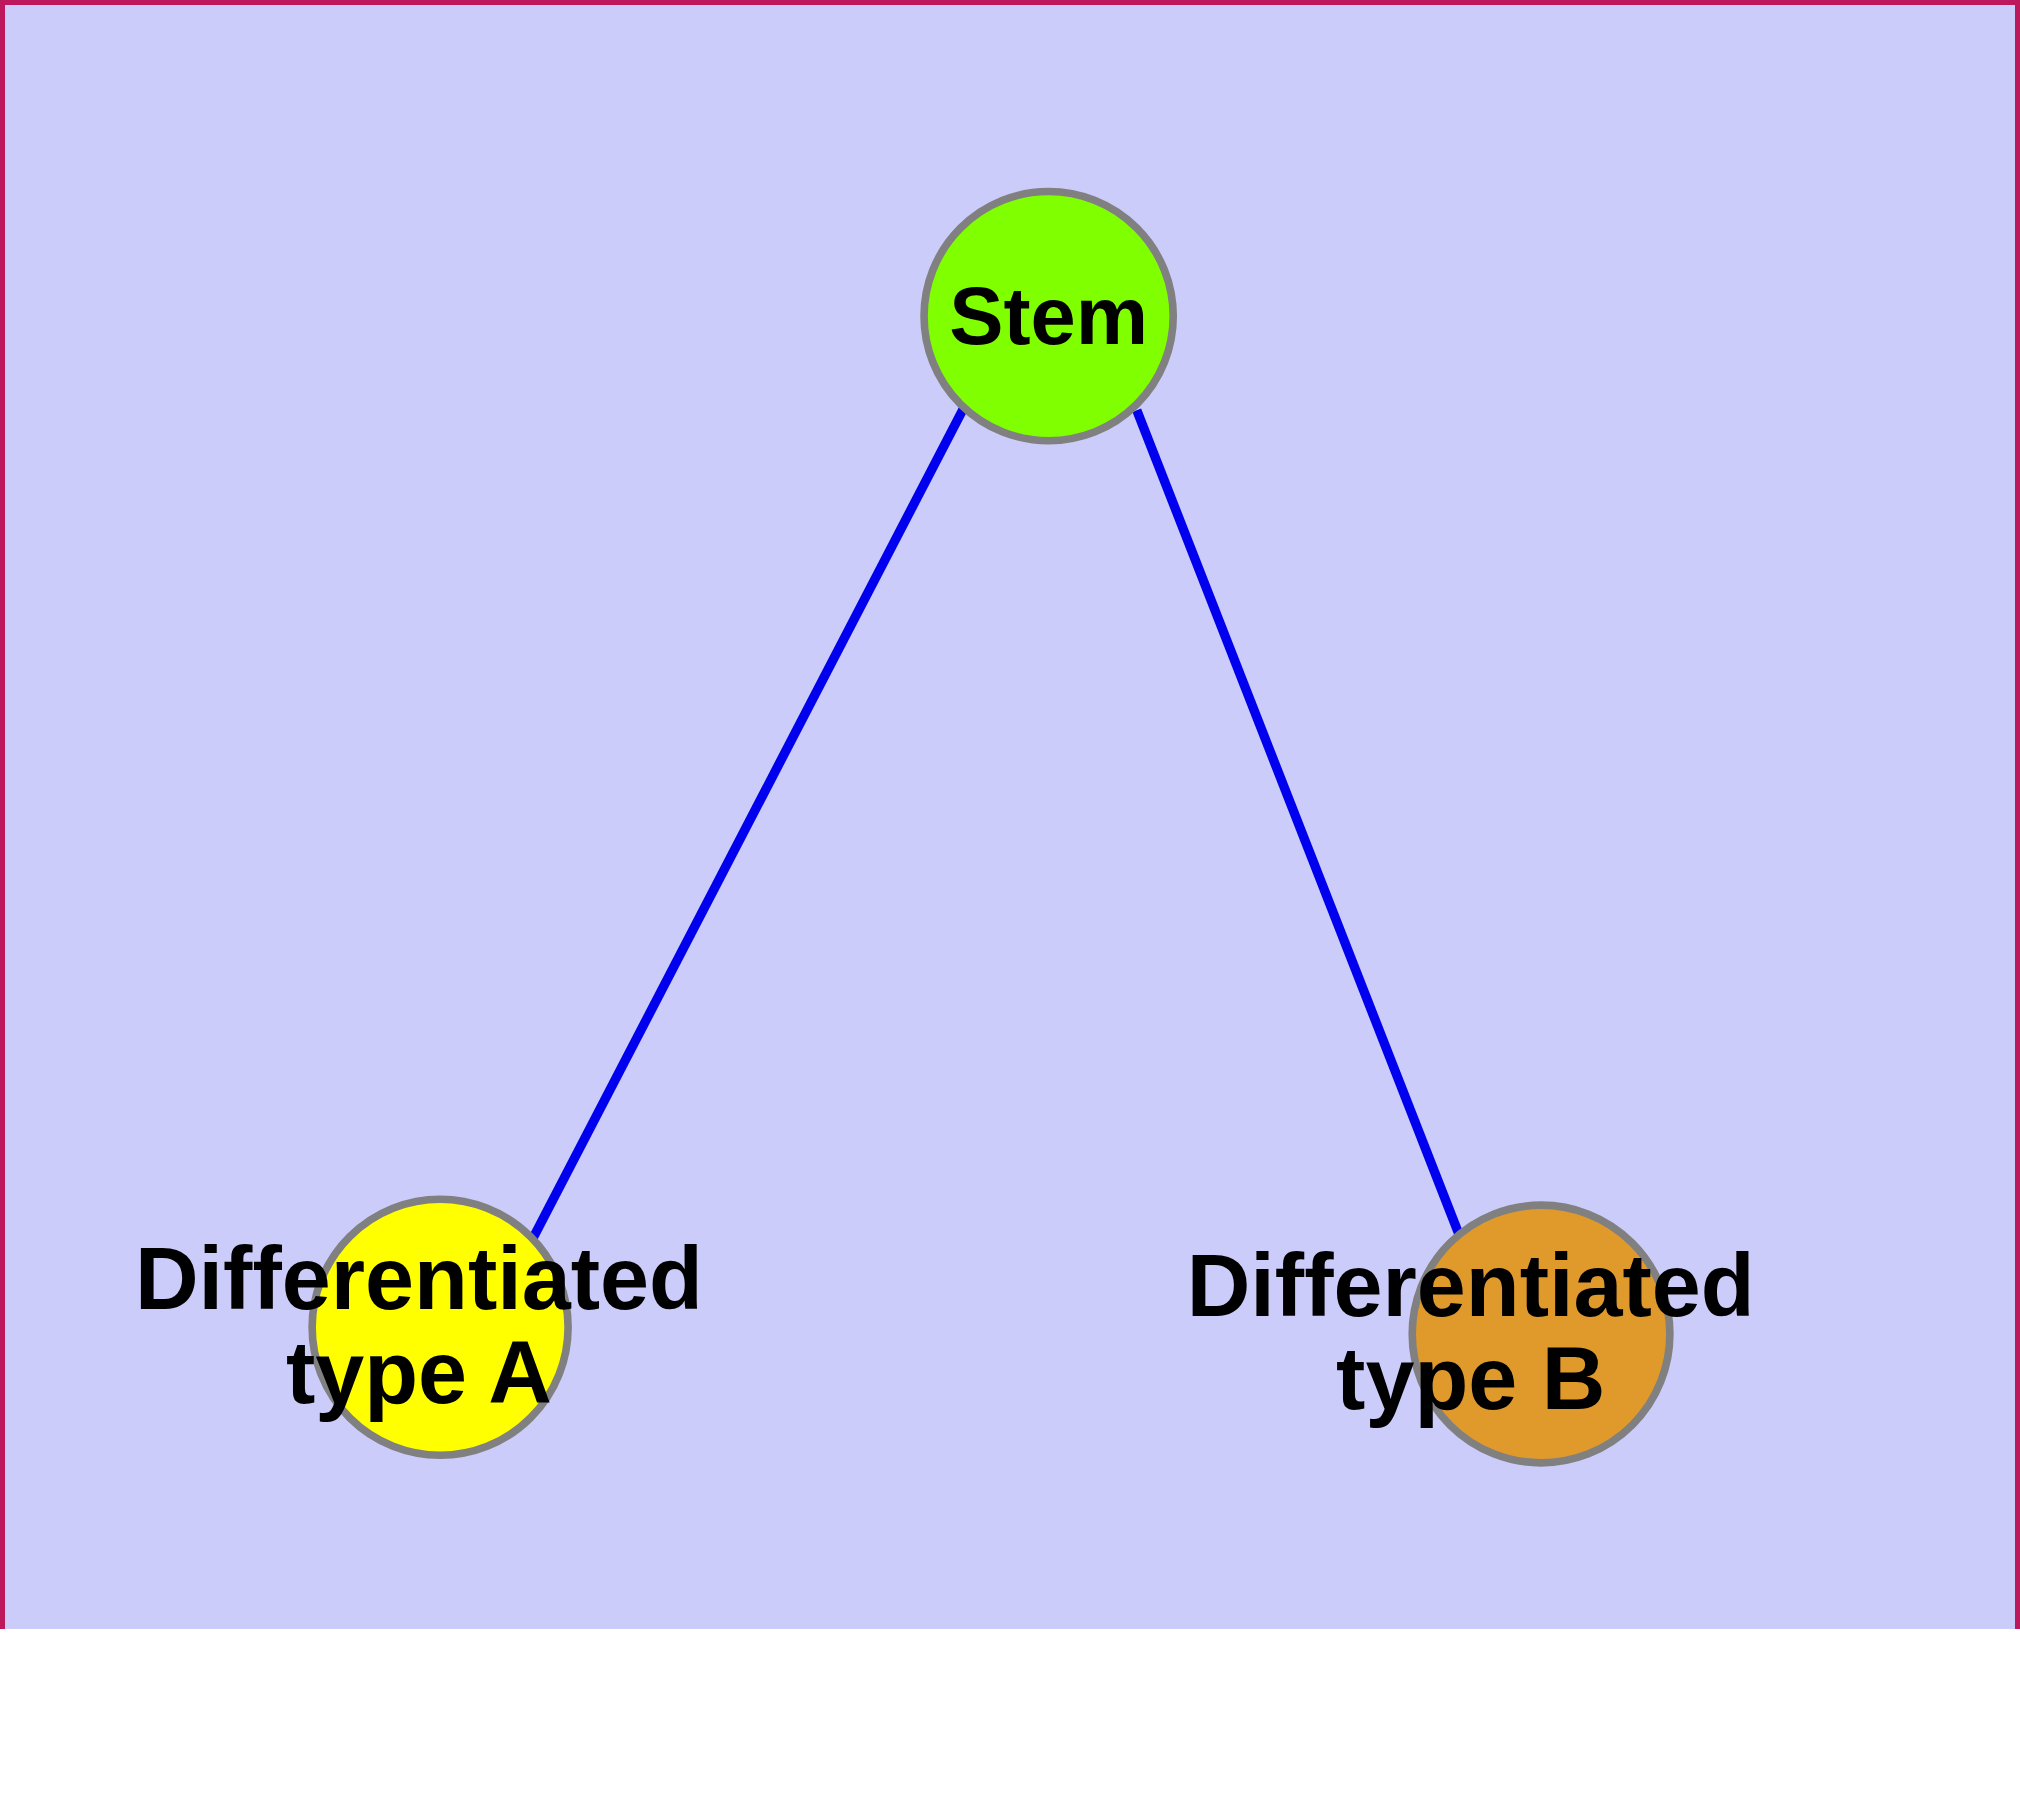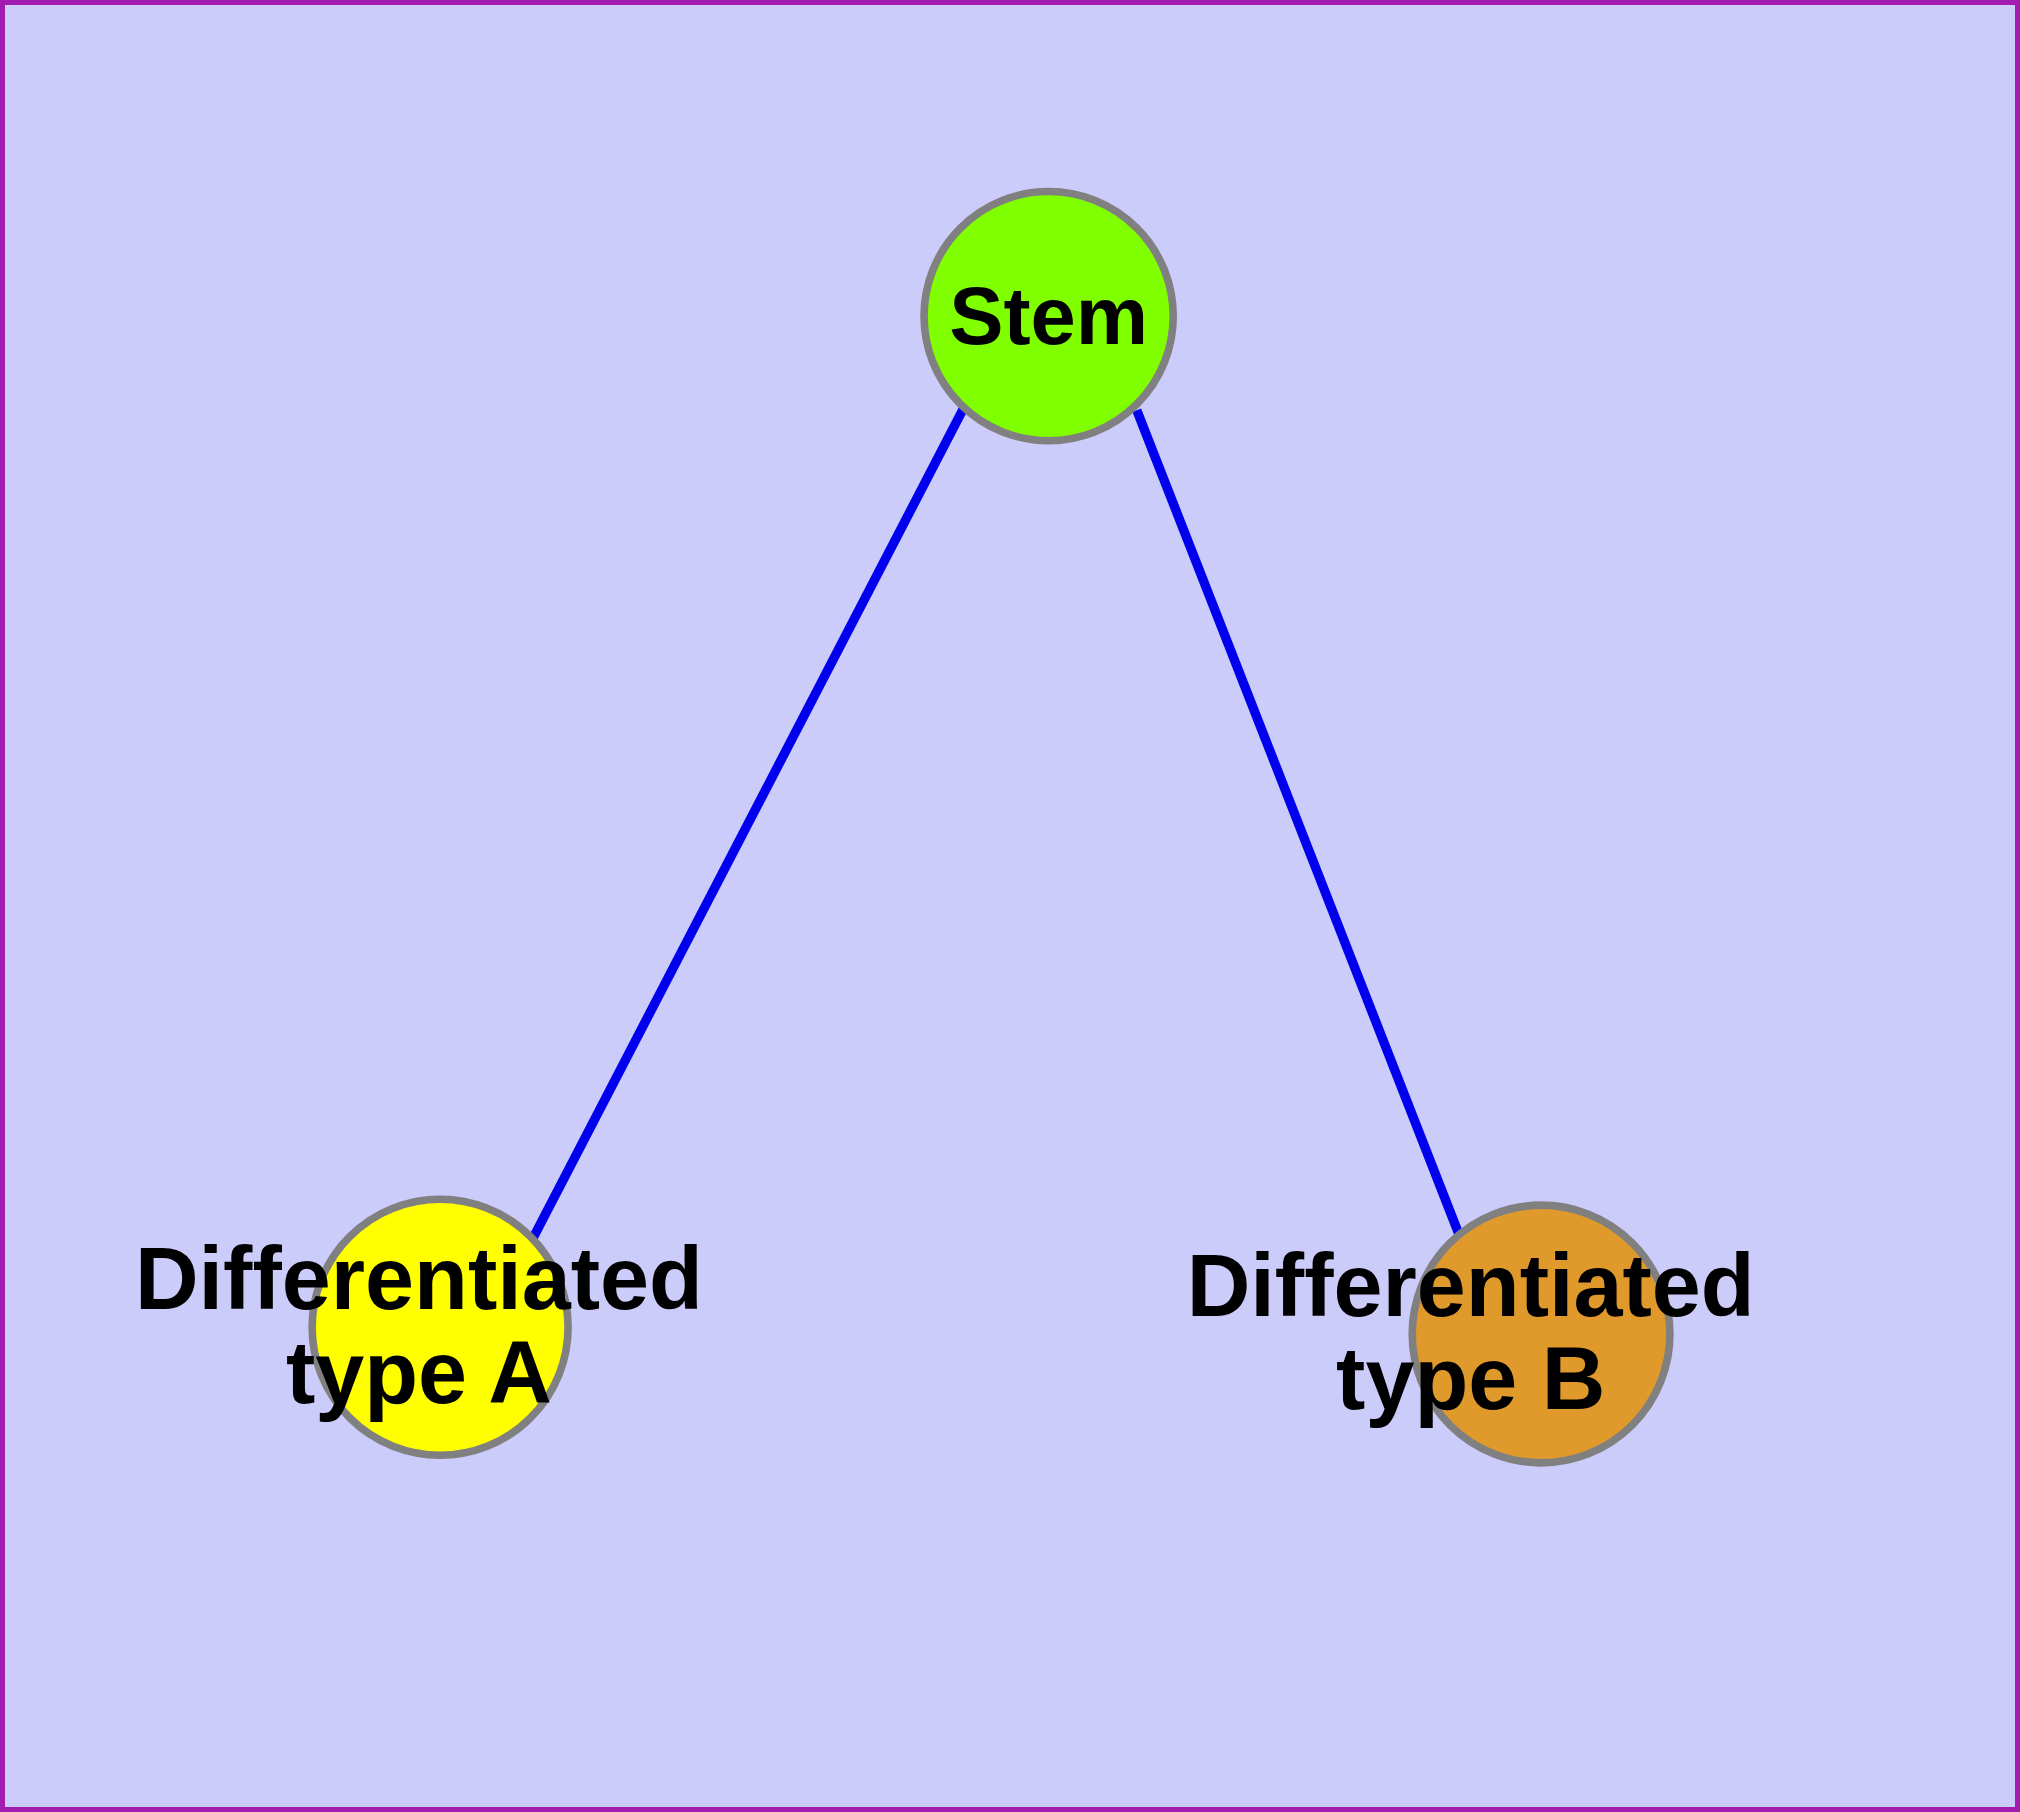--- a/index.html
+++ b/index.html
@@ -3,22 +3,22 @@
 <meta charset="utf-8">
 <style>
   html, body {
     margin: 0;
     padding: 0;
     background: #ffffff;
   }
   #canvas {
     position: relative;
     width: 2021px;
-    height: 1812px;
-    background: #a21caf;
+    height: 1629px;
+    background: #be185d;
     overflow: hidden;
     font-family: "Liberation Sans", sans-serif;
     text-align: right;
   }
   #plot-area {
     position: absolute;
     left: 5.1px;
     top: 5.1px;
     width: 2010px;
     height: 1802px;

